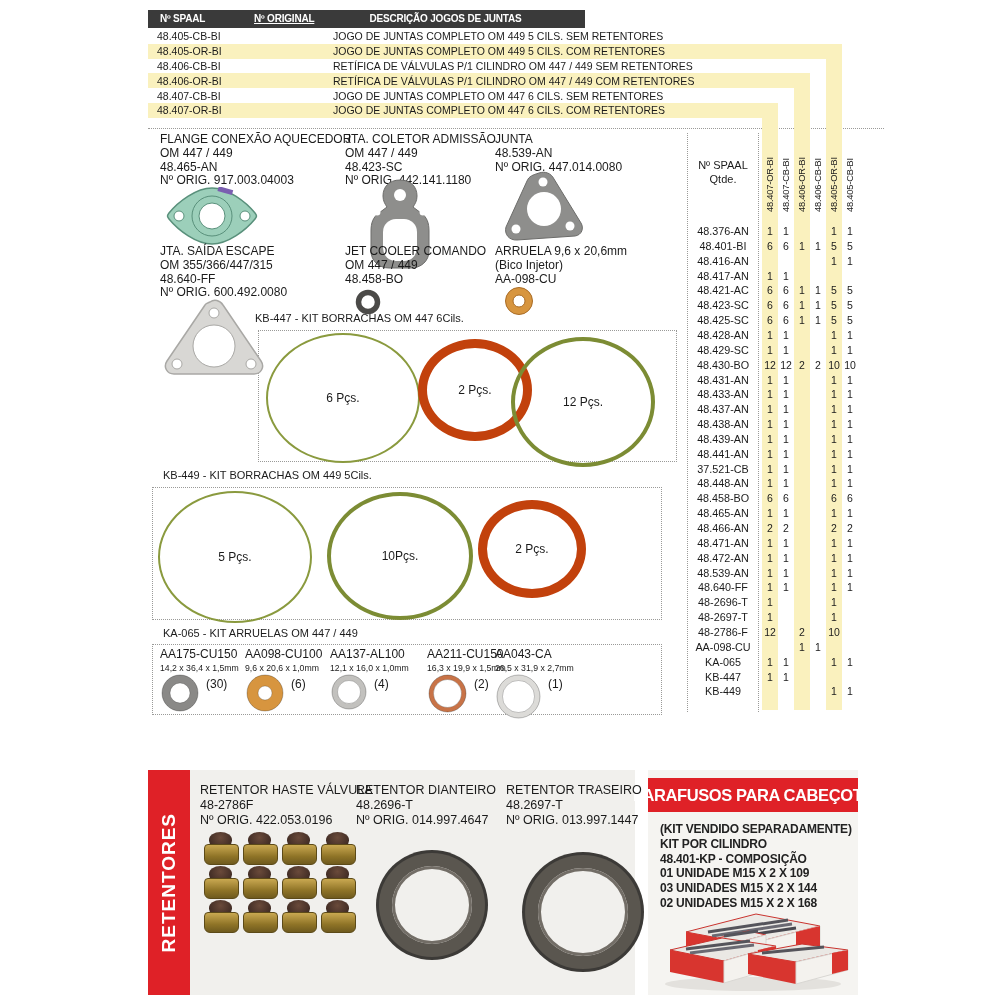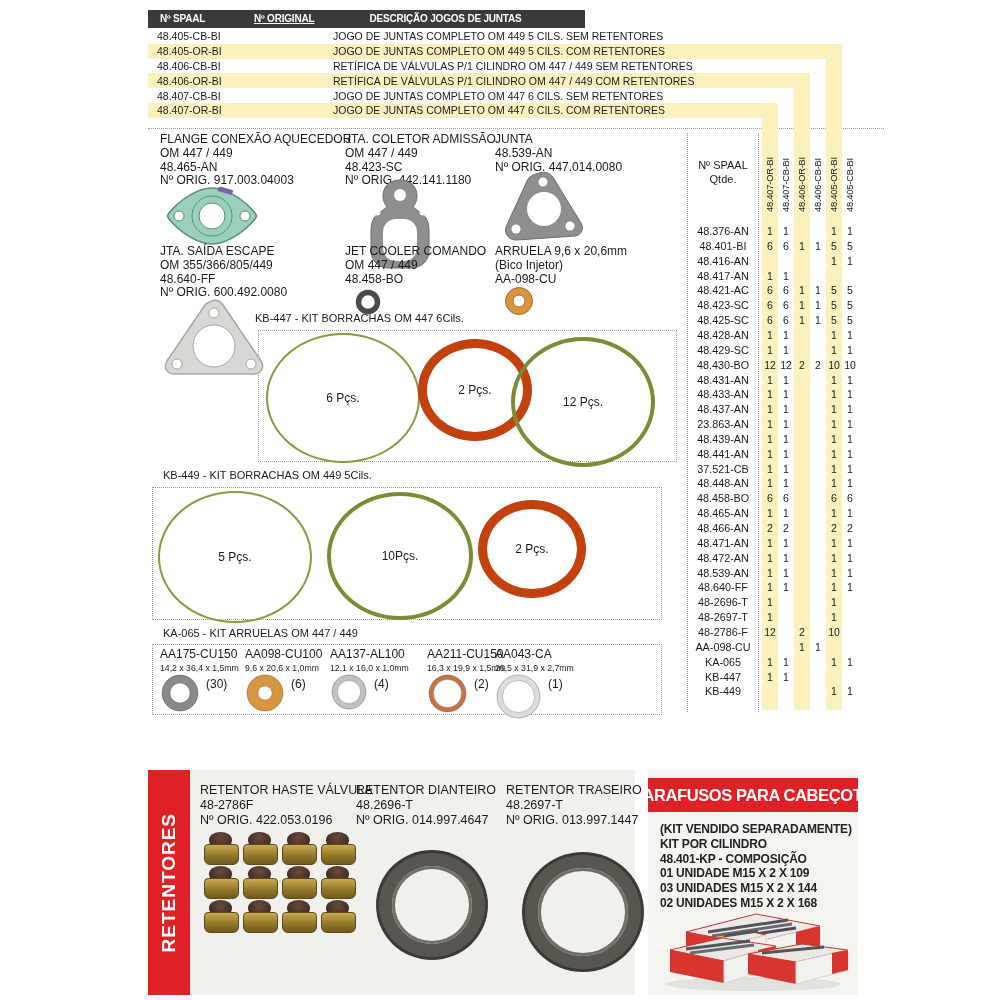--- a/index.html
+++ b/index.html
@@ -315,21 +315,21 @@
       <div class="p-img" style="left: 8px; top: 38px;"><svg width="82" height="70" viewBox="0 0 82 70">
   <path d="M36,2 C42,0 48,2 51,8 L78,52 C81,57 79,64 72,65 L14,69 C6,69.5 1,63 3,56 L24,10 C26,5 30,4 36,2 Z" fill="#8e8e8c" stroke="#6c6c6a"></path>
   <circle cx="41" cy="38" r="17" fill="#fff"></circle>
   <circle cx="40" cy="11" r="4.5" fill="#fff"></circle>
   <circle cx="13" cy="58" r="4.5" fill="#fff"></circle>
   <circle cx="67" cy="55" r="4.5" fill="#fff"></circle>
         </svg></div>
     </div>
     <div class="product" style="left: 160px; top: 245px;">
       <div class="p-title">JTA. SAÍDA ESCAPE</div>
-      <div class="p-line">OM 355/366/805/449</div>
+      <div class="p-line">OM 355/366/447/315</div>
       <div class="p-line">48.640-FF</div>
       <div class="p-line">Nº ORIG. 600.492.0080</div>
       <div class="p-img" style="left: 2px; top: 54px;"><svg width="104" height="78" viewBox="0 0 104 78">
   <path d="M48,3 C52,0 58,1 61,6 L99,62 C103,68 99,75 92,75 L12,75 C5,75 1,68 5,62 L43,6 C44,4 46,4 48,3 Z" fill="#d8d7d4" stroke="#a9a8a5" stroke-width="1.5"></path>
   <circle cx="52" cy="47" r="21" fill="#fff" stroke="#a9a8a5"></circle>
   <circle cx="52" cy="14" r="5" fill="#fff" stroke="#a9a8a5"></circle>
   <circle cx="15" cy="65" r="5" fill="#fff" stroke="#a9a8a5"></circle>
   <circle cx="89" cy="65" r="5" fill="#fff" stroke="#a9a8a5"></circle>
         </svg></div>
     </div>
@@ -465,21 +465,21 @@
     <div class="qty-part" style="left: 688px; top: 387.35px;">48.433-AN</div>
     <div class="qty-cell" style="left: 762px; top: 387.35px;">1</div>
     <div class="qty-cell" style="left: 778px; top: 387.35px;">1</div>
     <div class="qty-cell" style="left: 826px; top: 387.35px;">1</div>
     <div class="qty-cell" style="left: 842px; top: 387.35px;">1</div>
     <div class="qty-part" style="left: 688px; top: 402.2px;">48.437-AN</div>
     <div class="qty-cell" style="left: 762px; top: 402.2px;">1</div>
     <div class="qty-cell" style="left: 778px; top: 402.2px;">1</div>
     <div class="qty-cell" style="left: 826px; top: 402.2px;">1</div>
     <div class="qty-cell" style="left: 842px; top: 402.2px;">1</div>
-    <div class="qty-part" style="left: 688px; top: 417.05px;">23.863-AN</div>
+    <div class="qty-part" style="left: 688px; top: 417.05px;">48.438-AN</div>
     <div class="qty-cell" style="left: 762px; top: 417.05px;">1</div>
     <div class="qty-cell" style="left: 778px; top: 417.05px;">1</div>
     <div class="qty-cell" style="left: 826px; top: 417.05px;">1</div>
     <div class="qty-cell" style="left: 842px; top: 417.05px;">1</div>
     <div class="qty-part" style="left: 688px; top: 431.9px;">48.439-AN</div>
     <div class="qty-cell" style="left: 762px; top: 431.9px;">1</div>
     <div class="qty-cell" style="left: 778px; top: 431.9px;">1</div>
     <div class="qty-cell" style="left: 826px; top: 431.9px;">1</div>
     <div class="qty-cell" style="left: 842px; top: 431.9px;">1</div>
     <div class="qty-part" style="left: 688px; top: 446.75px;">48.441-AN</div>

